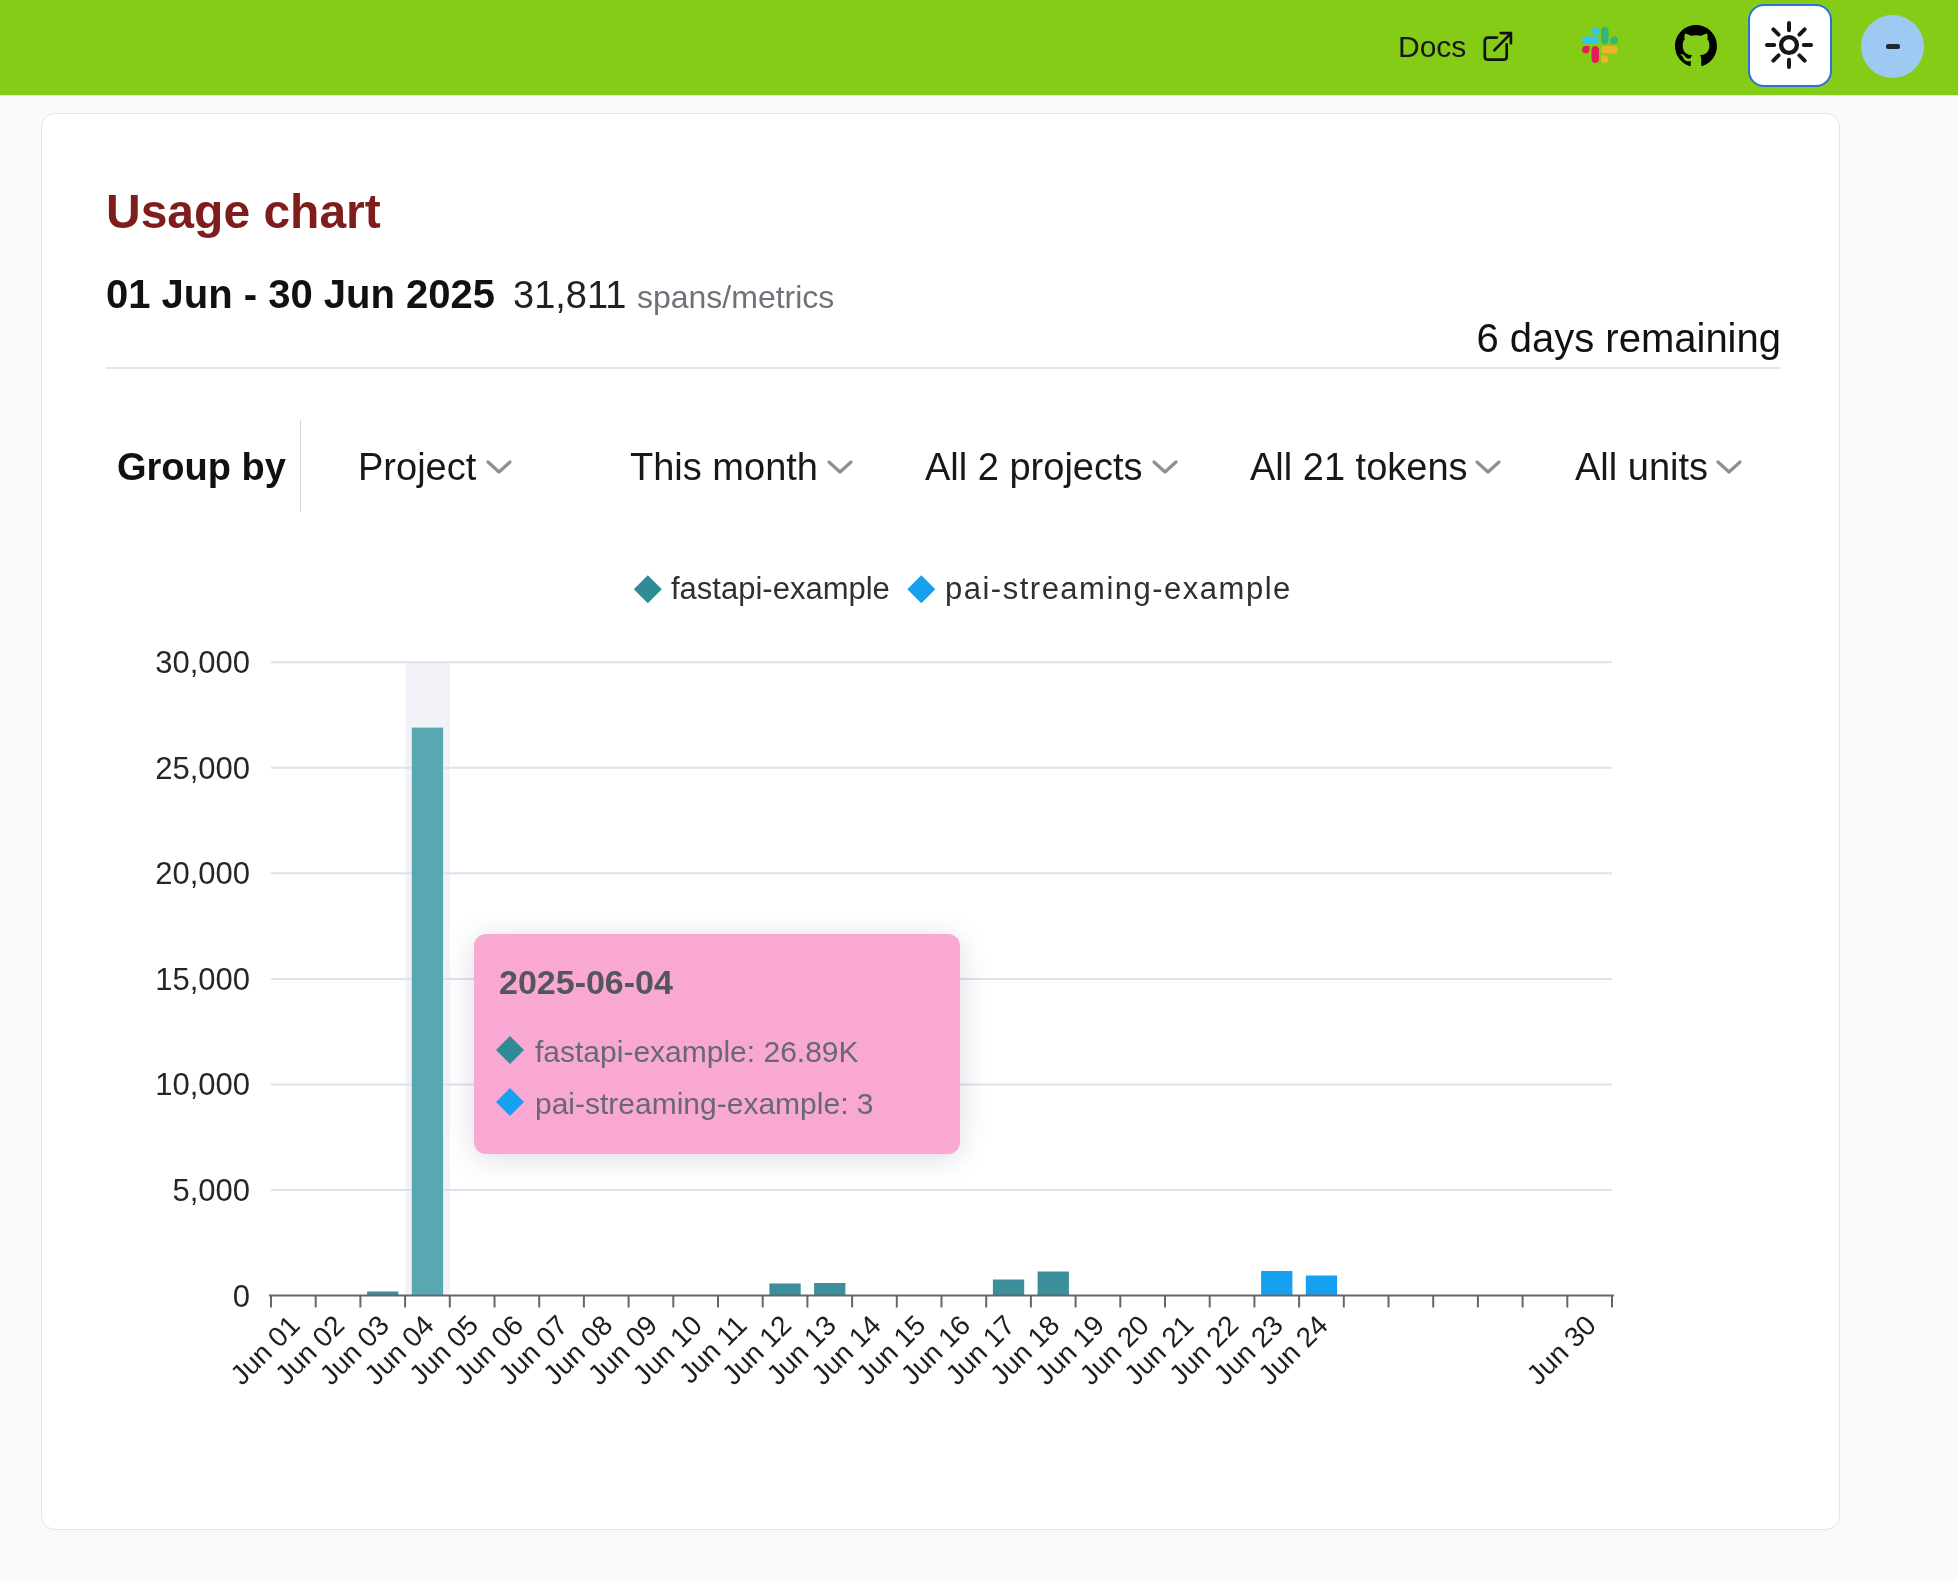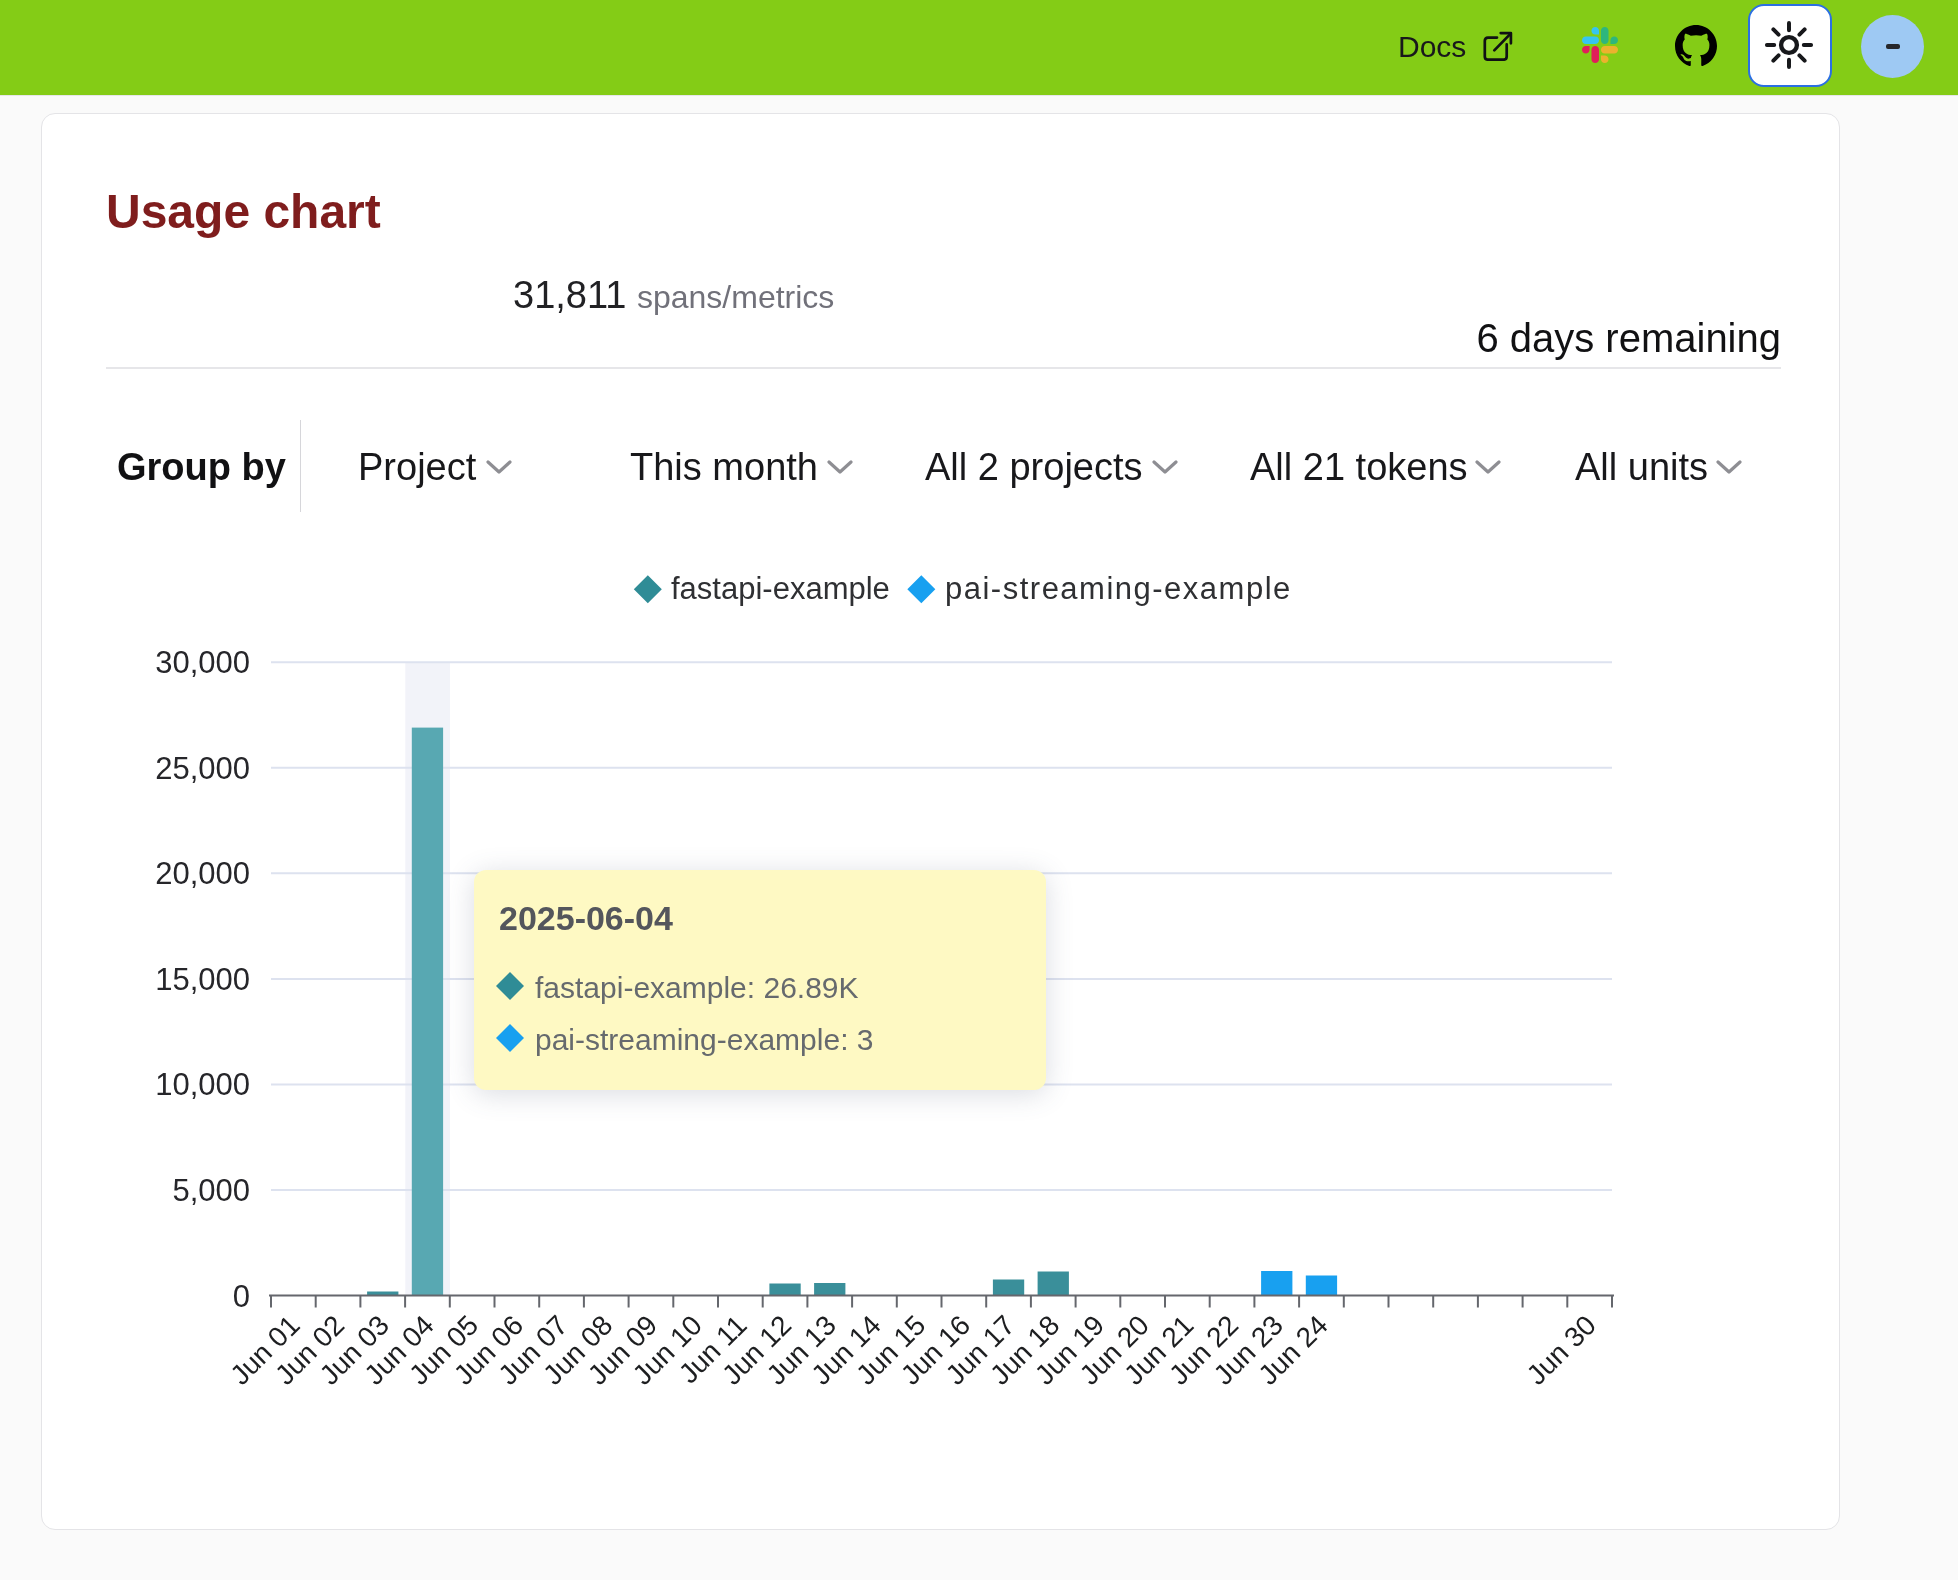--- a/index.html
+++ b/index.html
@@ -19,21 +19,21 @@
   .spans { position:absolute; left:407px; top:8px; font-size:38px; color:#212124; }
   .spans .unit { font-size:32px; color:#71717a; }
   .remaining { position:absolute; right:0; top:6px; font-size:40px; font-weight:400; color:#111113;margin-top:44px; }
   .divider { position:absolute; left:64px; top:253px; width:1675px; height:2px; background:#e6e6e9; }
   .filters { position:absolute; left:0px; top:306px; width:1799px; height:96px; }
   .groupby { position:absolute; left:75px; top:26px; font-size:38px; font-weight:700; color:#111113; }
   .vline { position:absolute; left:258px; top:0px; width:1px; height:92px; background:#d6d6da; }
   .dd { position:absolute; top:26px; font-size:38px; color:#18181b; }
   .chev { position:absolute; top:40px; }
   .chartsvg { position:absolute; left:0; top:427px; }
-  .tooltip { position:absolute; left:432px; top:756px; width:572px; height:220px; background:#fef9c3; border-radius:12px; box-shadow:0 4px 28px rgba(70,80,110,0.2); }
+  .tooltip { position:absolute; left:432px; top:820px; width:486px; height:220px; background:#f9a8d4; border-radius:12px; box-shadow:0 4px 28px rgba(70,80,110,0.2); }
   .tt-title { position:absolute; left:25px; top:29px; font-size:34px; font-weight:700; color:#54565c; }
   .tt-row { position:absolute; left:22px; font-size:30px; color:#666a6e; }
 </style>
 </head>
 <body>
   <div class="topbar">
     <div class="docs">Docs</div>
     <svg class="extlink" width="31" height="31" viewBox="0 0 31 31" fill="none" stroke="#101114" stroke-width="2.7" stroke-linecap="round" stroke-linejoin="round">
       <path d="M15 7.6 H6 Q2.8 7.6 2.8 10.8 V26.5 Q2.8 29.7 6 29.7 H21.5 Q24.7 29.7 24.7 26.5 V14.4"></path>
       <path d="M12.3 20.4 L28.6 3.6"></path>
@@ -55,20 +55,21 @@
       </svg>
     </div>
     <div class="avatar">
       <div class="dash"></div>
     </div>
   </div>
 
   <div class="card">
     <div class="title">Usage chart</div>
     <div class="daterow">
+      <div class="drange">01 Jun - 30 Jun 2025</div>
       <div class="spans">31,811 <span class="unit">spans/metrics</span></div>
       <div class="remaining">6 days remaining</div>
     </div>
     <div class="divider"></div>
     <div class="filters">
       <div class="groupby">Group by</div>
       <div class="vline"></div>
       <div class="dd" style="left:316px;">Project</div>
       <svg class="chev" style="left:444px;" width="26" height="15" viewBox="0 0 26 15">
         <path d="M2 2 L13 12 L24 2" fill="none" stroke="#8e8e93" stroke-width="3.2" stroke-linecap="round" stroke-linejoin="round"></path>

